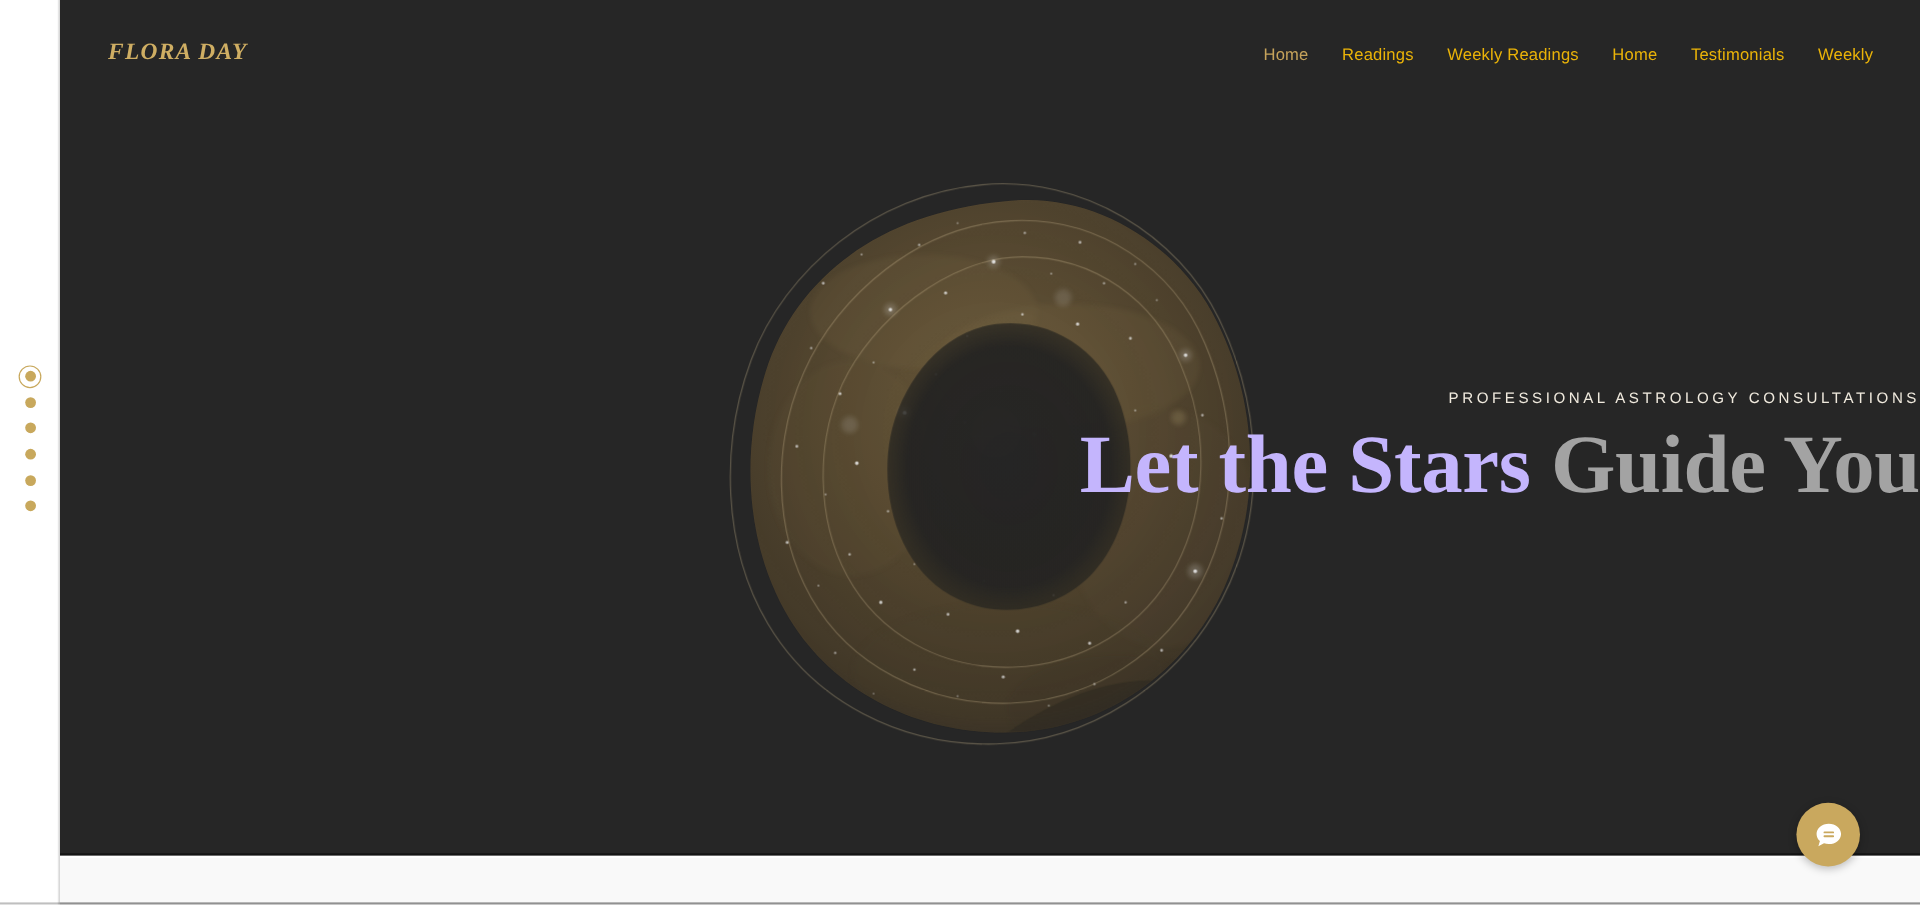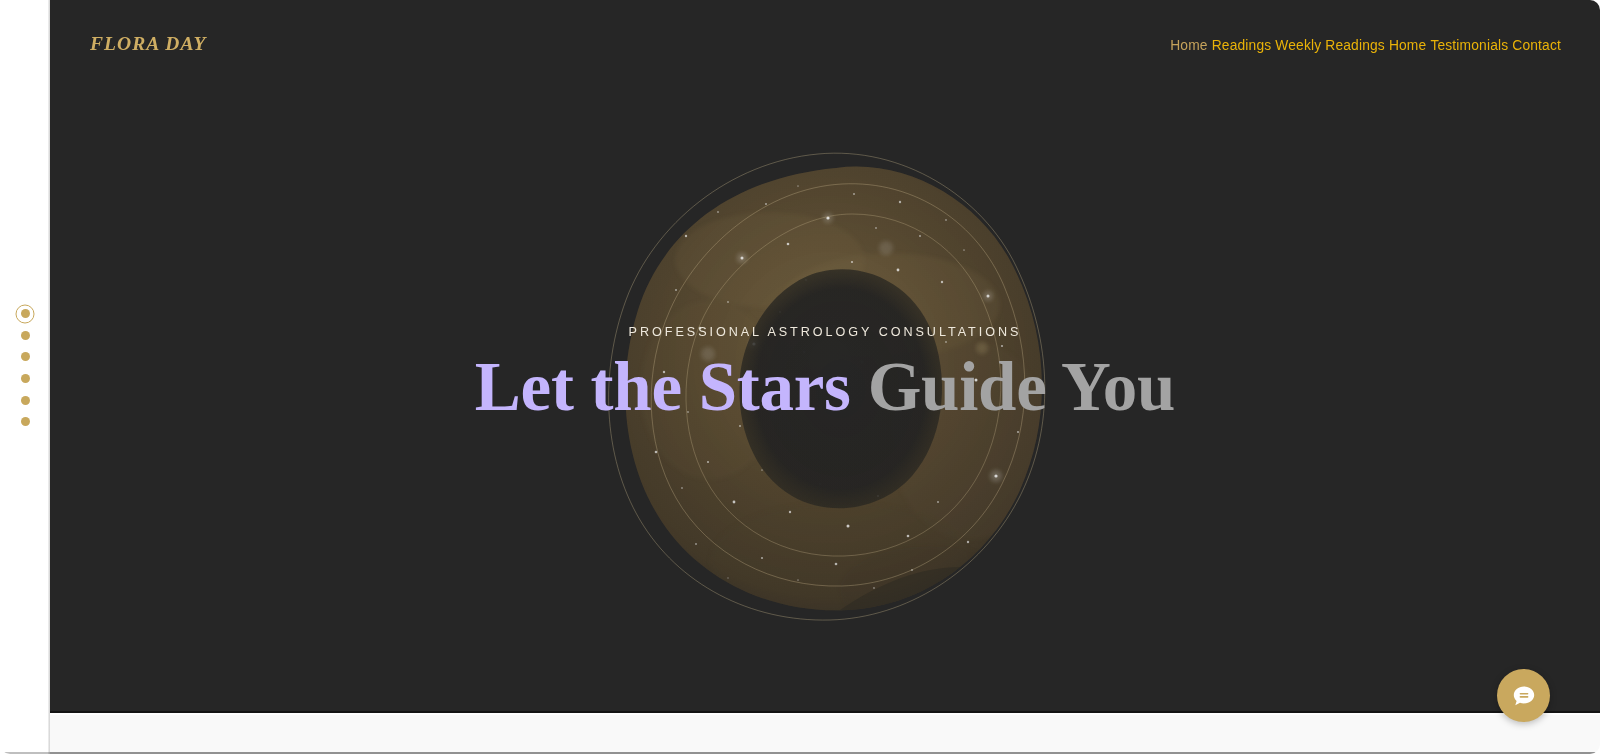--- a/index.html
+++ b/index.html
@@ -12,21 +12,20 @@
     background: #ffffff;
     font-family: "Liberation Sans", sans-serif;
   }
 
   #viewport {
     position: relative;
     width: 1600px;
     height: 754px;
     background: #ffffff;
     overflow: hidden;
-    border-radius: 10px;
   }
 
   
   .left-gutter {
     position: absolute;
     left: 0; top: 0;
     width: 50px; height: 754px;
     background: #ffffff;
     z-index: 40;
   }
@@ -113,20 +112,21 @@
     color: #cfae63;
     white-space: nowrap;
     cursor: pointer;
   }
   .main-nav {
     position: absolute;
     right: 37px;
     top: 36px;
     display: flex;
     align-items: center;
+    gap: 24px;
   }
   .nav-link {
     font-family: "Liberation Sans", sans-serif;
     font-size: 13.8px;
     letter-spacing: 0.012em;
     color: #eab308;
     white-space: nowrap;
     cursor: pointer;
     padding: 2px 2px;
   }
@@ -143,21 +143,21 @@
     pointer-events: none;
   }
   .celestial svg { display: block; width: 100%; height: 100%; }
 
   
   .hero-copy {
     position: absolute;
     left: 0; right: 0;
     top: 325px;
     z-index: 20;
-    text-align: center;
+    text-align: right;
     pointer-events: none;
   }
   .eyebrow {
     font-family: "Liberation Sans", sans-serif;
     font-size: 12.6px;
     letter-spacing: 0.235em;
     color: #efe9dd;
     text-transform: uppercase;
     margin-bottom: 14px;
   }
@@ -369,21 +369,21 @@
 
     <div class="site-header">
       <div class="logo">FLORA DAY</div>
 
       <nav class="main-nav">
         <a class="nav-link active">Home</a>
         <a class="nav-link">Readings</a>
         <a class="nav-link">Weekly Readings</a>
         <a class="nav-link">Home</a>
         <a class="nav-link">Testimonials</a>
-        <a class="nav-link">Contact</a>
+        <a class="nav-link">Weekly</a>
       </nav>
     </div>
 
     <div class="hero-copy">
       <div class="eyebrow">PROFESSIONAL ASTROLOGY CONSULTATIONS</div>
       <h1 class="headline"><span class="part-a">Let the Stars </span><span class="part-b">Guide You</span></h1>
     </div>
 
   </div>
 

